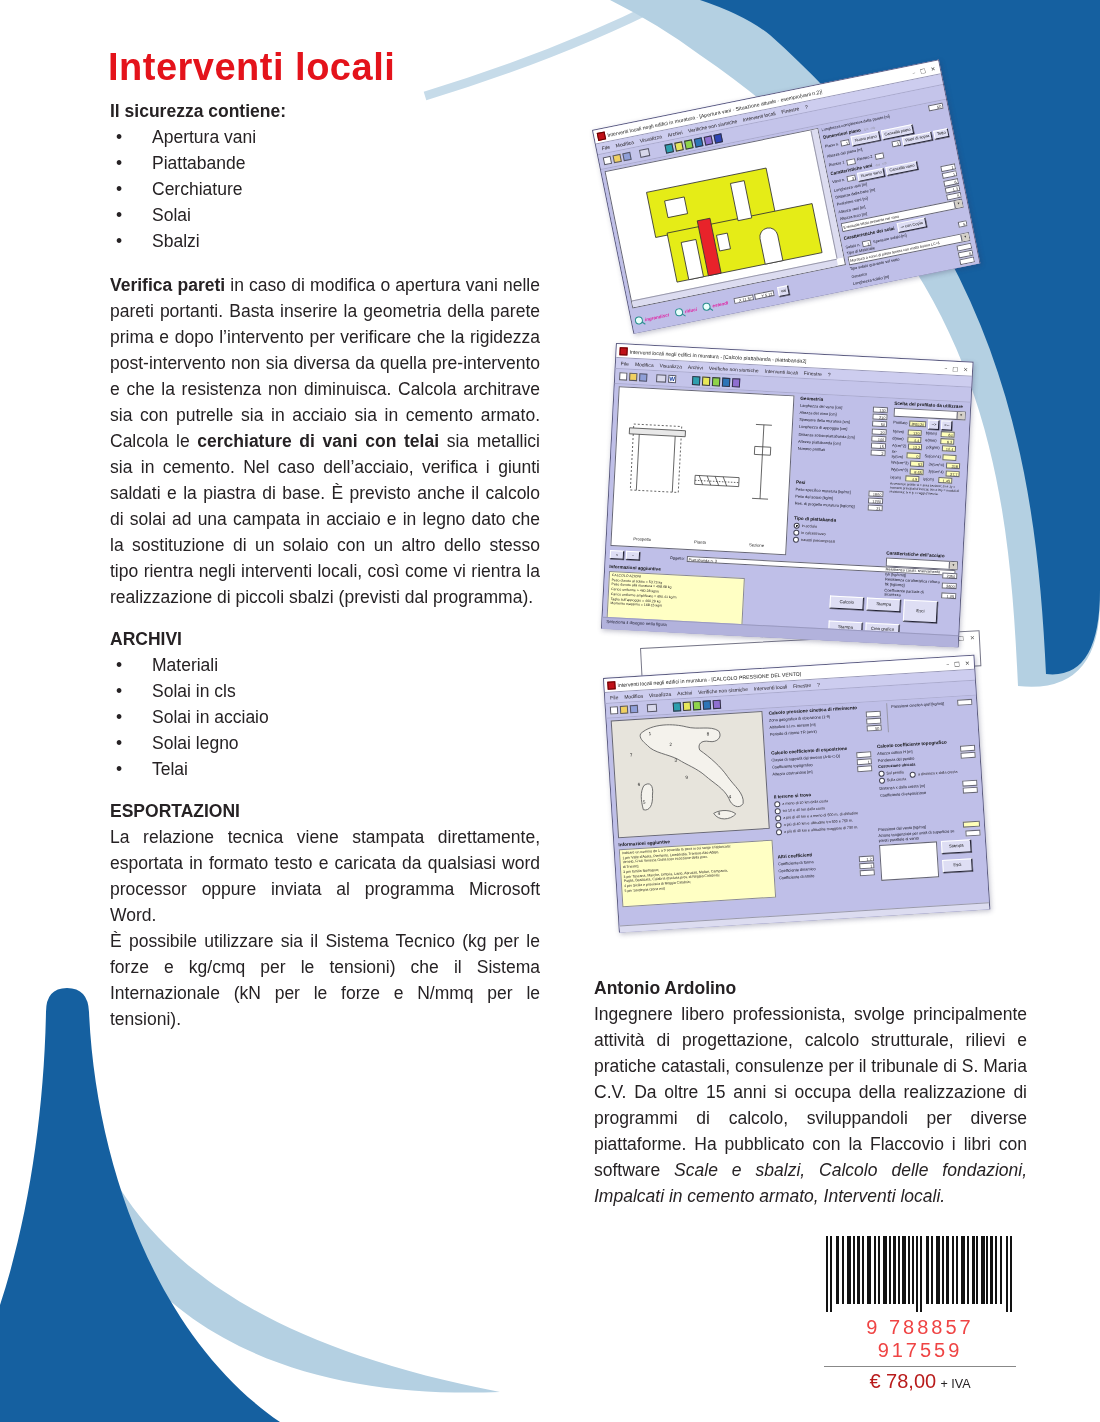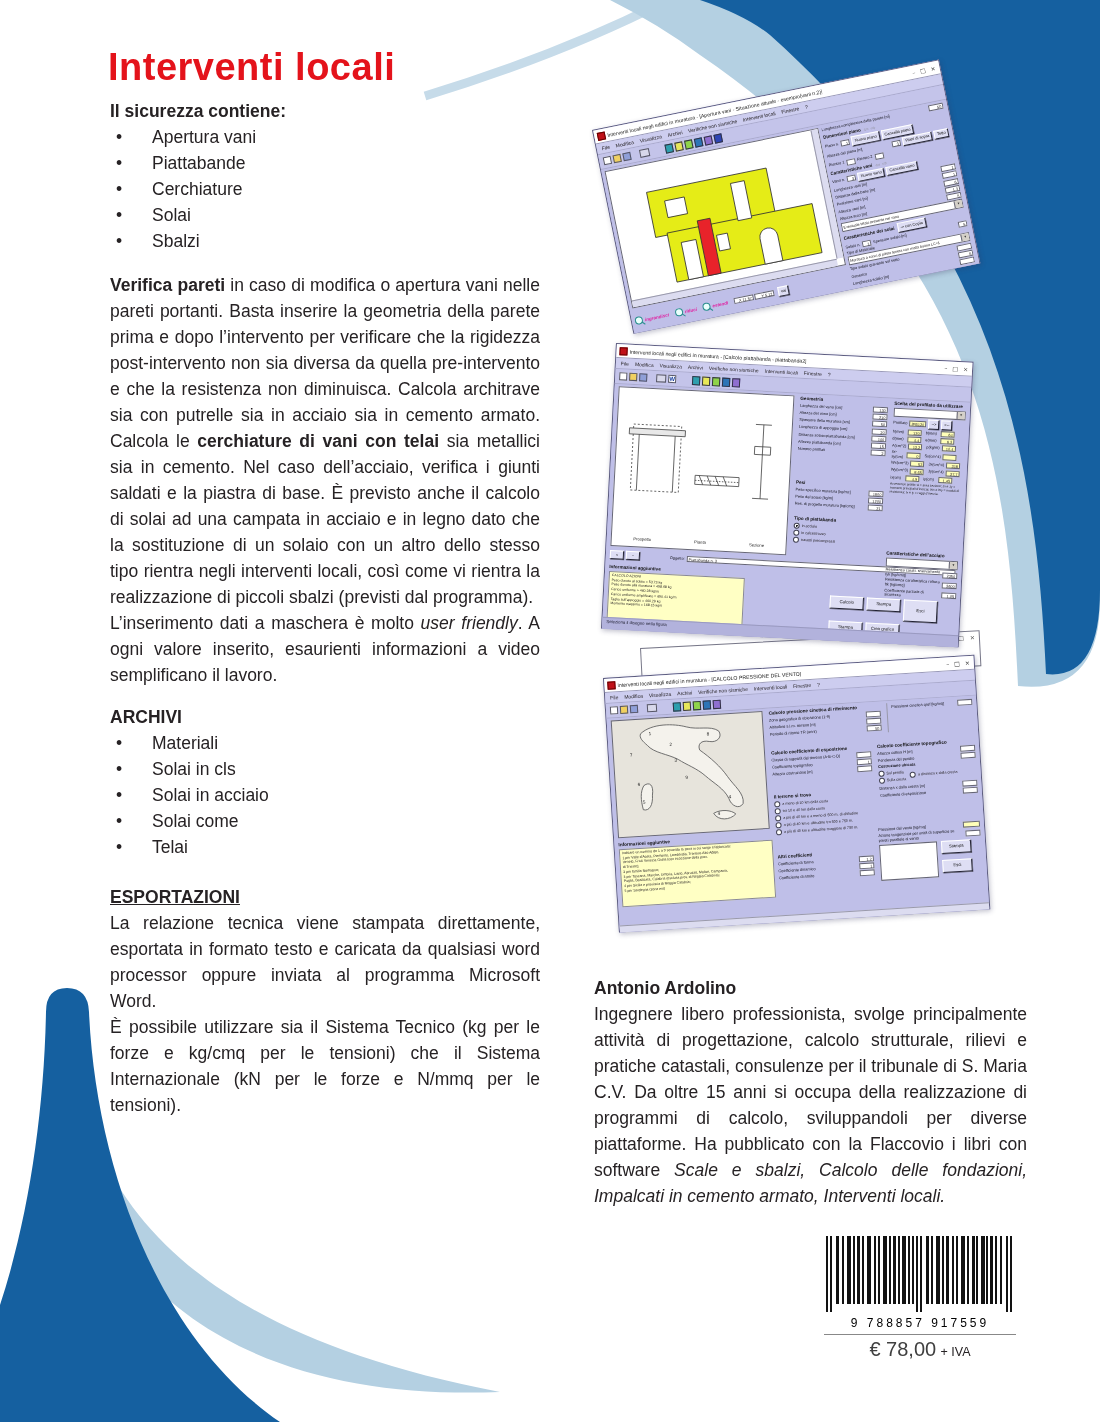--- a/index.html
+++ b/index.html
@@ -10,26 +10,26 @@
   
   .page-title{position:absolute;left:108px;top:46px;z-index:1;font-size:38px;font-weight:bold;
               letter-spacing:.5px;color:#e4131b;}
   .lcol{position:absolute;left:110px;top:98px;width:430px;z-index:1;font-size:17.5px;
         line-height:26px;text-align:justify;}
   .rcol{position:absolute;left:594px;top:975px;width:433px;z-index:1;font-size:17.5px;
         line-height:26px;text-align:justify;}
   .sec-h{font-weight:bold;text-align:left;}
   .b-row{display:flex;text-align:left;}
   .b-dot{flex:0 0 36px;padding-left:6px;}
-  .mt18{margin-top:18px;} .mt16{margin-top:16px;} .mt24{margin-top:24px;text-decoration:underline;} .mt38{margin-top:38px;}
+  .mt18{margin-top:18px;} .mt16{margin-top:16px;} .mt24{margin-top:16px;} .mt38{margin-top:38px;}
   
   .bc{position:absolute;left:824px;top:1236px;width:192px;z-index:1;text-align:center;}
-  .bc-digits{font-size:12px;letter-spacing:3px;margin-top:-2px;color:#000000;}
+  .bc-digits{font-size:20px;letter-spacing:3px;margin-top:-2px;color:#ef4444;}
   .bc-rule{border:none;border-top:1.5px solid #888;margin:4px 0 3px 0;}
-  .bc-price{font-size:20px;color:#404040;}
+  .bc-price{font-size:20px;color:#b91c1c;}
   .bc-vat{font-size:12.5px;}
   
   .win{position:absolute;transform-origin:top left;background:#bfbfe8;border:1px solid #5d5d7e;
        box-shadow:1px 2px 5px rgba(50,50,90,.3);}
   .tbar{height:13px;background:#fff;border-bottom:1px solid #9a9ab8;display:flex;align-items:center;
         padding:0 3px;gap:2px;}
   .tico{width:6px;height:6px;background:#c01018;border:1px solid #600;flex:0 0 auto;}
   .ttl{font-size:5.2px;white-space:nowrap;overflow:hidden;color:#222;}
   .tctrl{margin-left:auto;font-size:6px;color:#333;letter-spacing:1px;white-space:nowrap;
          font-family:"DejaVu Sans",sans-serif;}
@@ -122,21 +122,20 @@
         </div>
 
         <div class="b-row">
           <span class="b-dot">•</span>
           <span>Sbalzi</span>
         </div>
       </div>
 
     <p class="mt18" style="margin:18px 0 0 0;"><b>Verifica pareti</b><span> in caso di modifica o apertura vani nelle pareti portanti. Basta inserire la geometria della parete prima e dopo l’intervento per verificare che la rigidezza post-intervento non sia diversa da quella pre-intervento e che la resistenza non diminuisca. Calcola architrave sia con putrelle sia in acciaio sia in cemento armato. Calcola le </span><b>cerchiature di vani con telai</b><span> sia metallici sia in cemento. Nel caso dell’acciaio, verifica i giunti saldati e la piastra di base. È previsto anche il calcolo di solai ad una campata in acciaio e in legno dato che la sostituzione di un solaio con un altro dello stesso tipo rientra negli interventi locali, così come vi rientra la realizzazione di piccoli sbalzi (previsti dal programma).</span></p>
 
-    <p style="margin:0;"><span>L’inserimento dati a maschera è molto </span><i>user friendly</i><span>. A ogni valore inserito, esaurienti informazioni a video semplificano il lavoro.</span></p>
 
     <div class="sec-h mt16">ARCHIVI</div>
     <div>
 
         <div class="b-row">
           <span class="b-dot">•</span>
           <span>Materiali</span>
         </div>
 
         <div class="b-row">
@@ -144,21 +143,21 @@
           <span>Solai in cls</span>
         </div>
 
         <div class="b-row">
           <span class="b-dot">•</span>
           <span>Solai in acciaio</span>
         </div>
 
         <div class="b-row">
           <span class="b-dot">•</span>
-          <span>Solai come</span>
+          <span>Solai legno</span>
         </div>
 
         <div class="b-row">
           <span class="b-dot">•</span>
           <span>Telai</span>
         </div>
       </div>
 
     <div class="sec-h mt24">ESPORTAZIONI</div>
     <p style="margin:0;">La relazione tecnica viene stampata direttamente, esportata in formato testo e caricata da qualsiasi word processor oppure inviata al programma Microsoft Word.</p>

